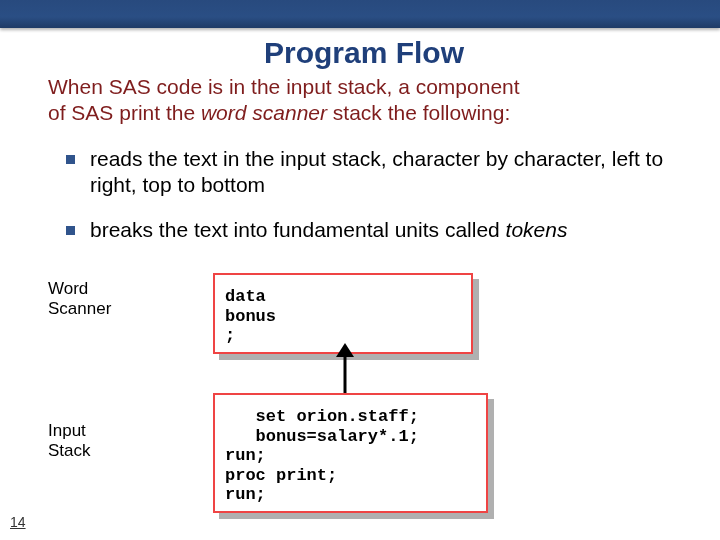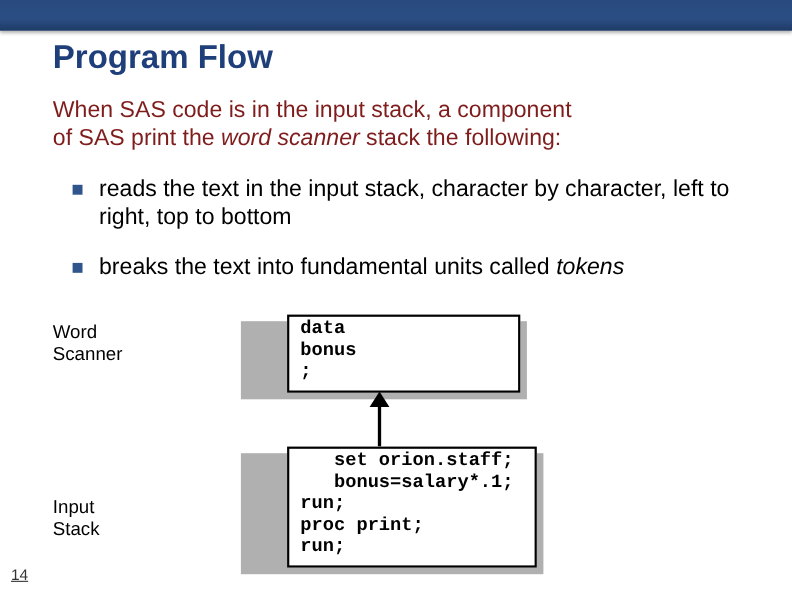--- a/index.html
+++ b/index.html
@@ -16,22 +16,23 @@
     background: linear-gradient(to bottom, #284a7e 0%, #2a4e84 60%, #1f3b66 100%);
     box-shadow: 0 2px 3px rgba(0,0,0,0.3);
   }
   .content {
     padding: 8px 40px 0 48px;
   }
   .title {
     font-size: 30px;
     font-weight: bold;
     color: #1f3f7a;
-    margin-bottom: 17px;
+    margin-bottom: 4px;
     font-family: Arial, Helvetica, sans-serif;
+    text-align: center;
   }
   .intro {
     font-size: 21px;
     color: #7f1d1d;
     line-height: 1.25;
     margin-bottom: 4px;
   }
   .em { font-style: italic; }
   .bullets {
     list-style: none;
@@ -74,28 +75,27 @@
     position: absolute;
     background: #b0b0b0;
     top: 6px;
     left: 6px;
     right: -6px;
     bottom: -6px;
   }
   .codebox {
     position: relative;
     background: #ffffff;
-    border: 2px solid #000000;
-    padding: 2px 10px 6px 10px;
+    border: 2px solid #ef4444;
+    padding: 12px 10px 6px 10px;
     font-family: "Courier New", Courier, monospace;
     font-size: 17px;
     font-weight: bold;
     line-height: 1.15;
     white-space: pre;
-    margin-left: 48px;
   }
   .arrow-wrap {
     position: absolute;
   }
   .page-num {
     position: absolute;
     left: 10px;
     bottom: 10px;
     font-size: 14px;
     color: #333;
@@ -136,21 +136,21 @@
 ;</div>
     </div>
 
     <div class="arrow-wrap" style="left:282px; top:82px;">
       <svg width="30" height="52" viewBox="0 0 30 52">
         <line x1="15" y1="50" x2="15" y2="10" stroke="#000" stroke-width="3"></line>
         <polygon points="15,0 6,14 24,14" fill="#000"></polygon>
       </svg>
     </div>
 
-    <div class="dlabel" style="left:0; top:160px; white-space:pre;margin-top:17px;">Input
+    <div class="dlabel" style="left:0; top:160px; white-space:pre;">Input
 Stack</div>
 
     <div class="codebox-wrap" style="left:165px; top:132px; width:275px;">
       <div class="codebox-shadow"></div>
       <div class="codebox">   set orion.staff;
    bonus=salary*.1;
 run;
 proc print;
 run;</div>
     </div>

